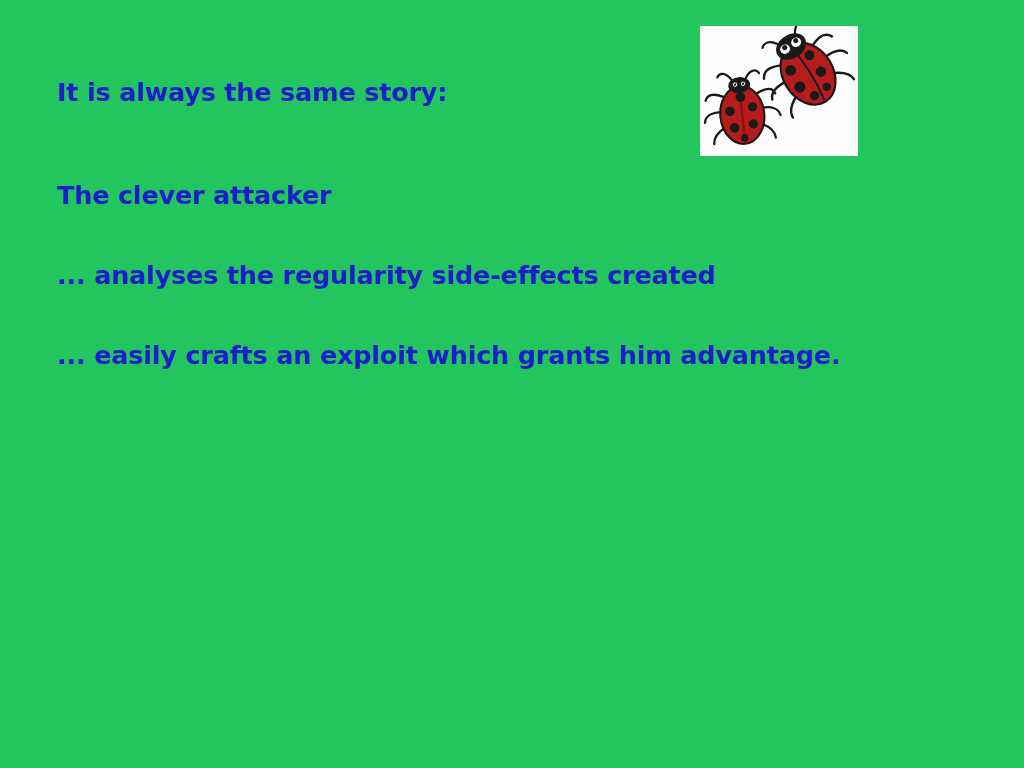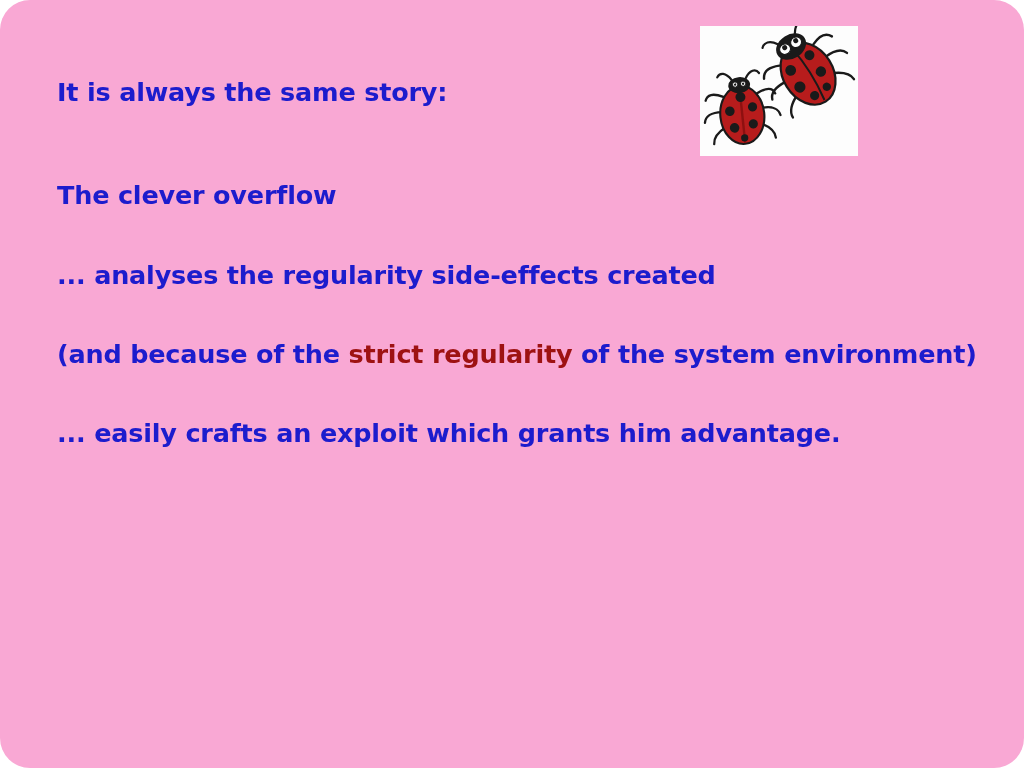--- a/index.html
+++ b/index.html
@@ -12,22 +12,21 @@
     height: 768px;
     background: #ffffff;
     font-family: "DejaVu Sans", sans-serif;
     overflow: hidden;
     position: relative;
   }
 
   #slide {
     position: absolute;
     inset: 0;
-    background: #f9a8d4;
-    border-radius: 30px;
+    background: #22c55e;
   }
 
   
   .text-block {
     position: absolute;
     left: 57px;
     top: 62px;
     width: 920px;
   }
 
@@ -72,26 +71,25 @@
 <body>
 
 <div id="slide">
 
   <div class="text-block">
 
     <div class="line sp-line1">It is always the same story:</div>
 
     <div class="sp-gap"></div>
 
-    <div class="line sp-line2">The clever overflow</div>
+    <div class="line sp-line2">The clever attacker</div>
 
 
     <div class="line sp-line4">... analyses the regularity side-effects created</div>
 
-    <div class="line sp-line5"><span>(and because of the </span><span class="hl">strict regularity</span><span> of the system environment)</span></div>
 
     <div class="line sp-line6">... easily crafts an exploit which grants him advantage.</div>
 
   </div>
 
   <div id="ladybug-figure">
     <svg viewBox="0 0 158 130" xmlns="http://www.w3.org/2000/svg">
 
       <g transform="translate(107,46) rotate(-32)">
 

